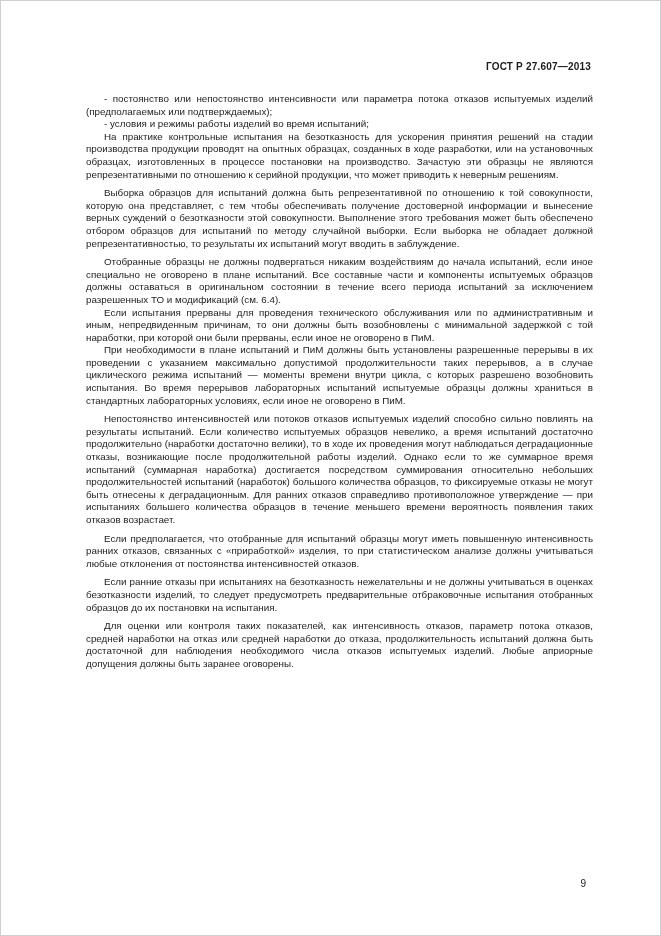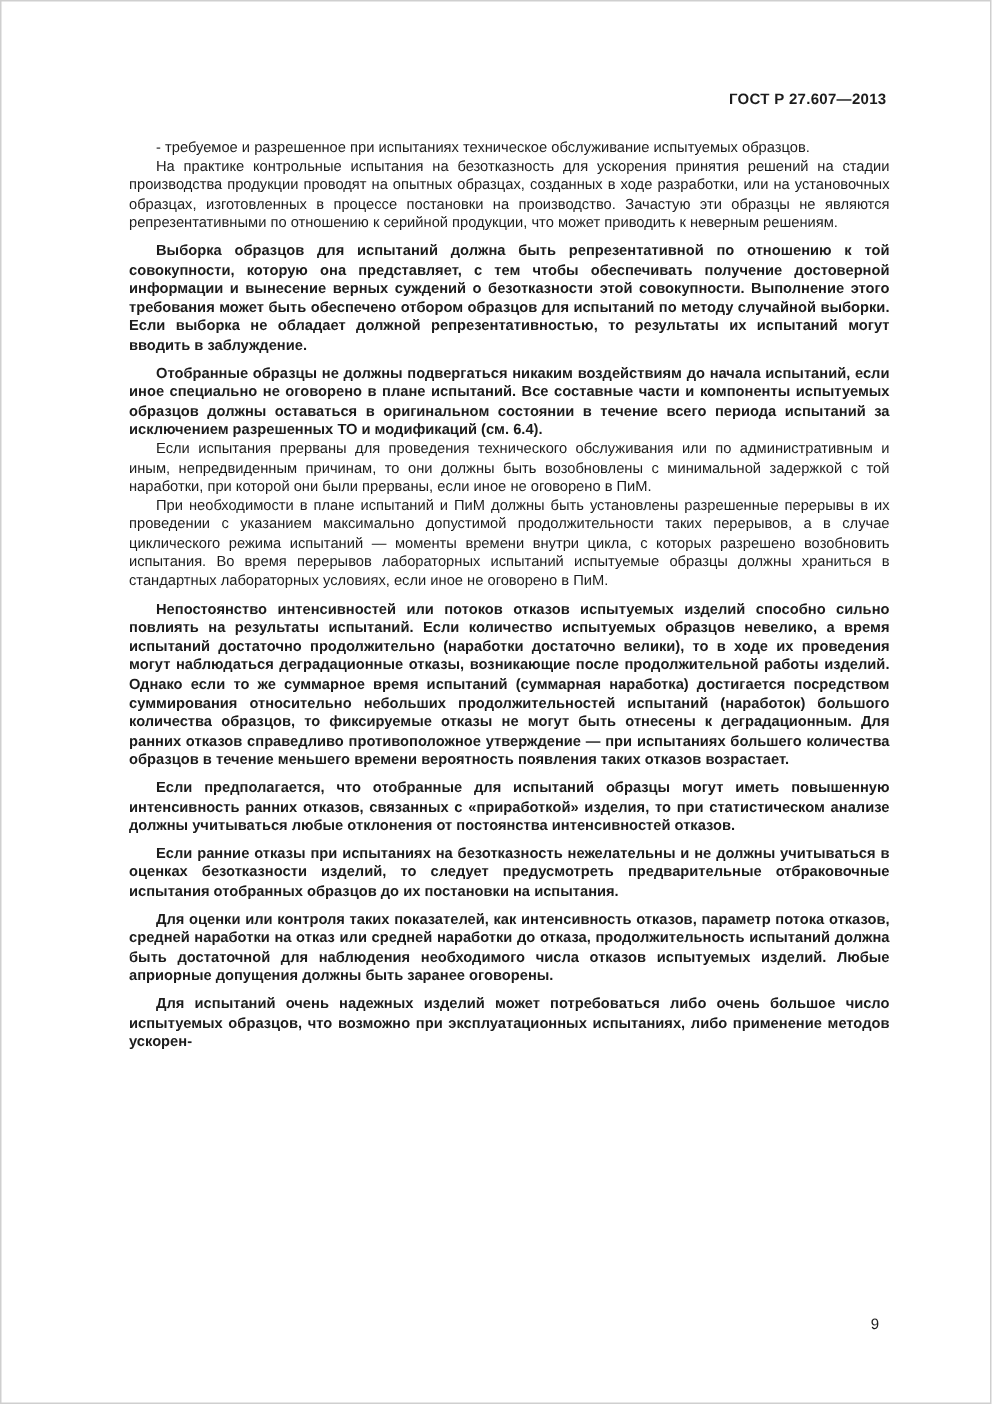--- a/index.html
+++ b/index.html
@@ -35,43 +35,43 @@
     width: 507px;
   }
   .para {
     margin: 0;
     font-size: 9.8px;
     line-height: 12.6px;
     text-align: justify;
     text-indent: 18px;
     color: #1c1c1c;
   }
-  .para.spaced { margin-top: 6px; font-weight: bold; }
+  .para.spaced { margin-top: 6px; }
   .page-number {
     position: absolute;
     bottom: 46px;
     right: 74px;
     font-size: 10px;
     color: #1c1c1c;
   }
 </style>
 </head>
 <body>
 
 <div class="page">
   <div class="doc-header">ГОСТ Р 27.607—2013</div>
 
   <div class="content">
-      <p class="para">-  требуемое и разрешенное при испытаниях техническое обслуживание испытуемых образцов.</p>
+      <p class="para">-  постоянство или непостоянство интенсивности или параметра потока отказов испытуемых изделий (предполагаемых или подтверждаемых);</p>
+      <p class="para">-  условия и режимы работы изделий во время испытаний;</p>
       <p class="para">На практике контрольные испытания на безотказность для ускорения принятия решений на стадии производства продукции проводят на опытных образцах, созданных в ходе разработки, или на установочных образцах, изготовленных в процессе постановки на производство. Зачастую эти образцы не являются репрезентативными по отношению к серийной продукции, что может приводить к неверным решениям.</p>
       <p class="para spaced">Выборка образцов для испытаний должна быть репрезентативной по отношению к той совокупности, которую она представляет, с тем чтобы обеспечивать получение достоверной информации и вынесение верных суждений о безотказности этой совокупности. Выполнение этого требования может быть обеспечено отбором образцов для испытаний по методу случайной выборки. Если выборка не обладает должной репрезентативностью, то результаты их испытаний могут вводить в заблуждение.</p>
       <p class="para spaced">Отобранные образцы не должны подвергаться никаким воздействиям до начала испытаний, если иное специально не оговорено в плане испытаний. Все составные части и компоненты испытуемых образцов должны оставаться в оригинальном состоянии в течение всего периода испытаний за исключением разрешенных ТО и модификаций (см. 6.4).</p>
       <p class="para">Если испытания прерваны для проведения технического обслуживания или по административным и иным, непредвиденным причинам, то они должны быть возобновлены с минимальной задержкой с той наработки, при которой они были прерваны, если иное не оговорено в ПиМ.</p>
       <p class="para">При необходимости в плане испытаний и ПиМ должны быть установлены разрешенные перерывы в их проведении с указанием максимально допустимой продолжительности таких перерывов, а в случае циклического режима испытаний — моменты времени внутри цикла, с которых разрешено возобновить испытания. Во время перерывов лабораторных испытаний испытуемые образцы должны храниться в стандартных лабораторных условиях, если иное не оговорено в ПиМ.</p>
       <p class="para spaced">Непостоянство интенсивностей или потоков отказов испытуемых изделий способно сильно повлиять на результаты испытаний. Если количество испытуемых образцов невелико, а время испытаний достаточно продолжительно (наработки достаточно велики), то в ходе их проведения могут наблюдаться деградационные отказы, возникающие после продолжительной работы изделий. Однако если то же суммарное время испытаний (суммарная наработка) достигается посредством суммирования относительно небольших продолжительностей испытаний (наработок) большого количества образцов, то фиксируемые отказы не могут быть отнесены к деградационным. Для ранних отказов справедливо противоположное утверждение — при испытаниях большего количества образцов в течение меньшего времени вероятность появления таких отказов возрастает.</p>
       <p class="para spaced">Если предполагается, что отобранные для испытаний образцы могут иметь повышенную интенсивность ранних отказов, связанных с «приработкой» изделия, то при статистическом анализе должны учитываться любые отклонения от постоянства интенсивностей отказов.</p>
       <p class="para spaced">Если ранние отказы при испытаниях на безотказность нежелательны и не должны учитываться в оценках безотказности изделий, то следует предусмотреть предварительные отбраковочные испытания отобранных образцов до их постановки на испытания.</p>
       <p class="para spaced">Для оценки или контроля таких показателей, как интенсивность отказов, параметр потока отказов, средней наработки на отказ или средней наработки до отказа, продолжительность испытаний должна быть достаточной для наблюдения необходимого числа отказов испытуемых изделий. Любые априорные допущения должны быть заранее оговорены.</p>
-      <p class="para spaced">Для испытаний очень надежных изделий может потребоваться либо очень большое число испытуемых образцов, что возможно при эксплуатационных испытаниях, либо применение методов ускорен-</p>
     </div>
 
   <div class="page-number">9</div>
 </div>
 
 </body></html>

